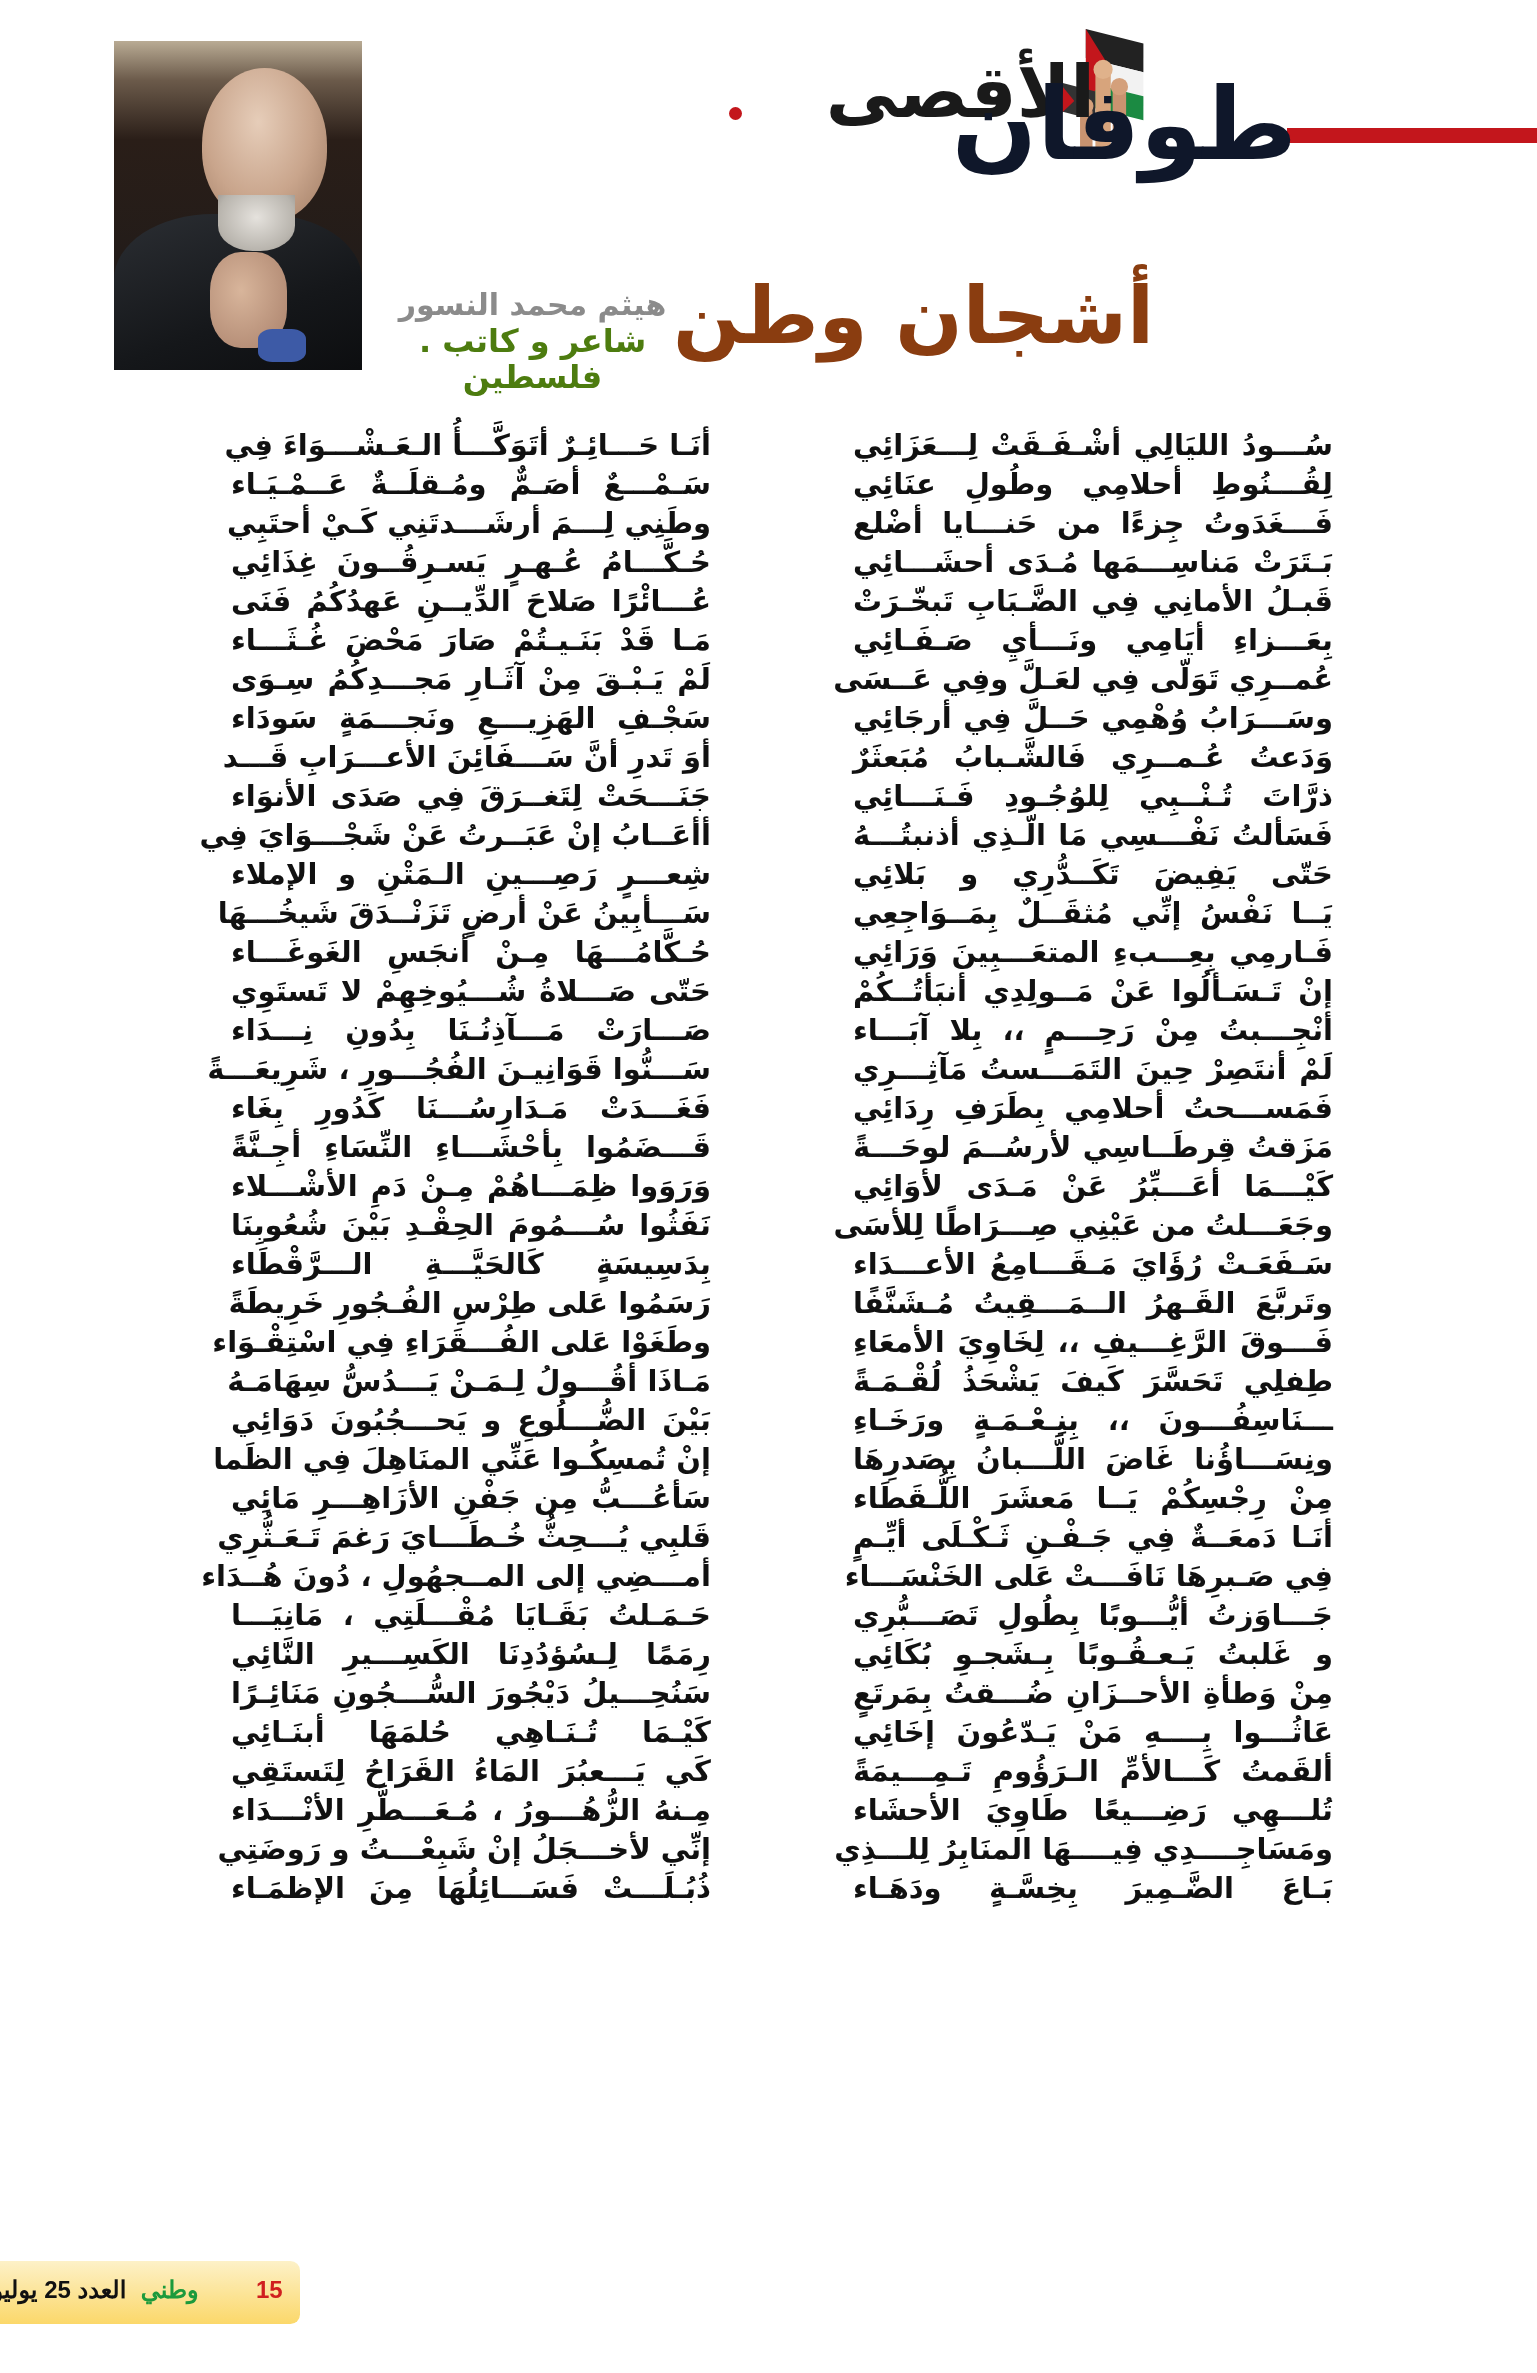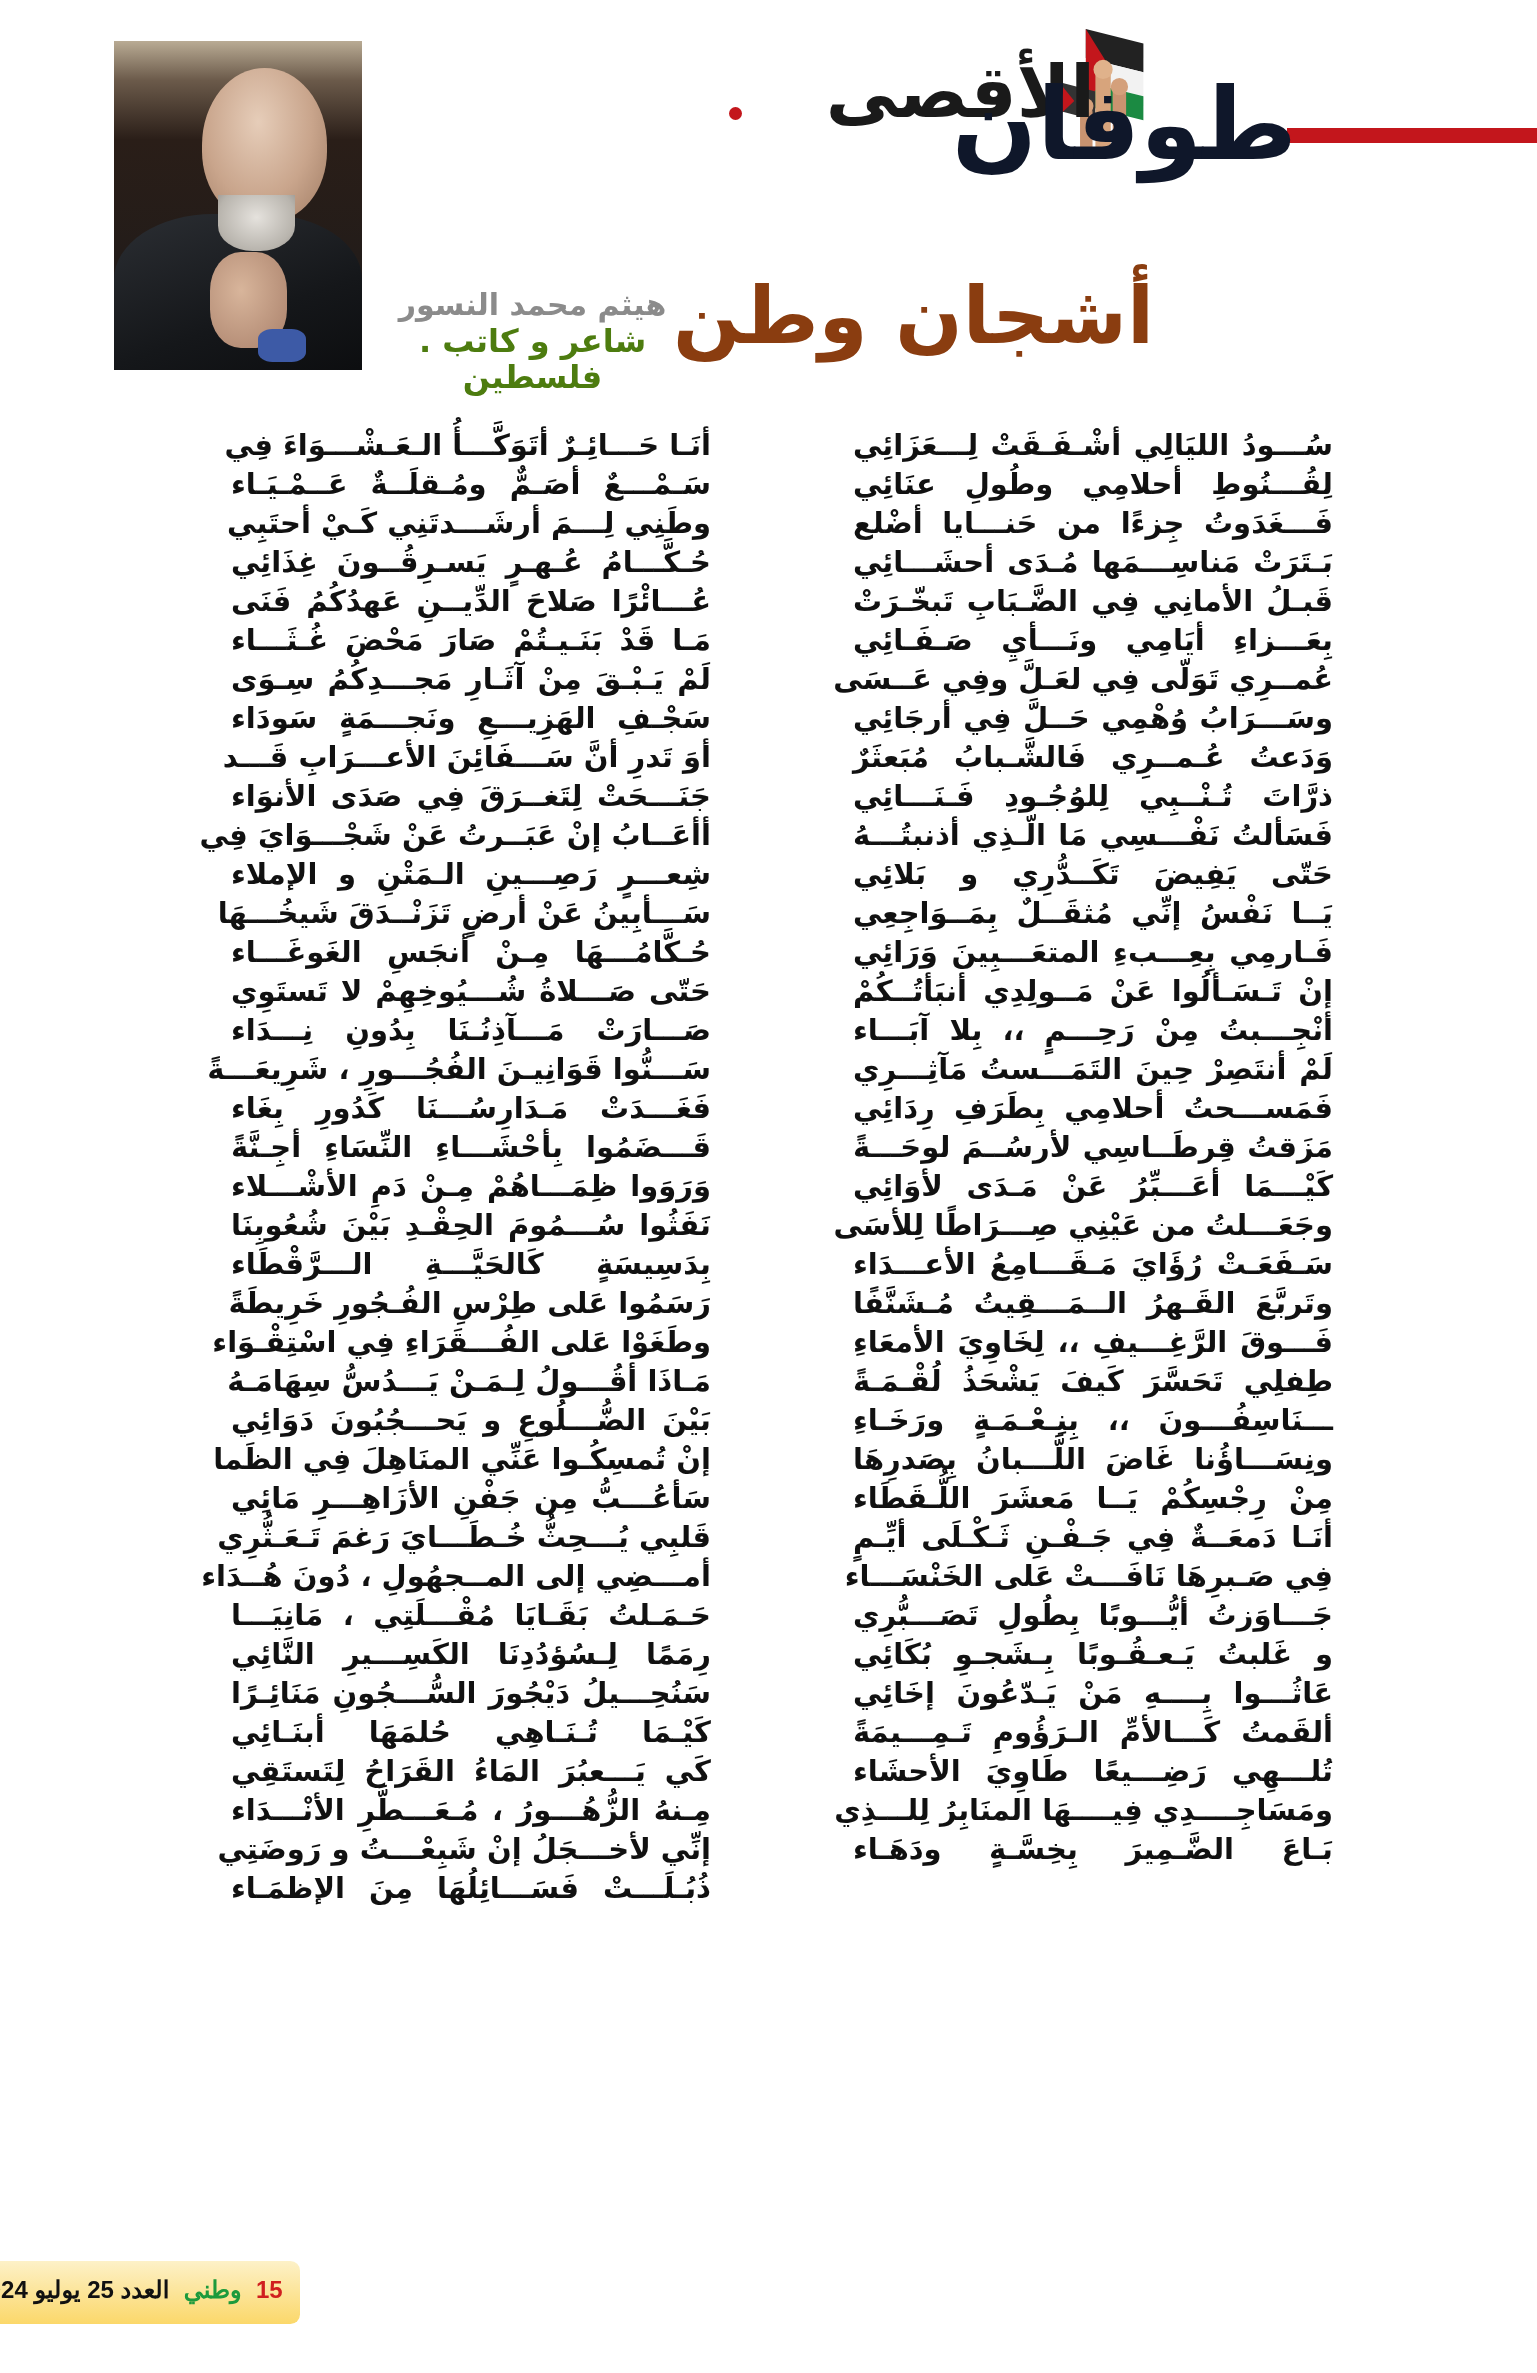--- a/index.html
+++ b/index.html
@@ -42,21 +42,21 @@
   .verse { display:block; font-family:"DejaVu Sans", sans-serif; font-weight:bold;
            font-size:29px; line-height:39px; height:39px; white-space:nowrap;
            text-align-last:justify; color:#111; }
 
   
   .footer { position:absolute; left:0; top:2261px; width:300px; height:63px; direction:rtl;
             border-radius:0 9.6px 9.6px 0;
             background:linear-gradient(180deg,#fdf1c8 0%,#fbd86a 100%); }
   .footer-inner { position:absolute; right:17.3px; top:15.4px; font-family:"Liberation Sans", sans-serif;
                   font-weight:bold; font-size:24px; white-space:nowrap; direction:rtl; }
-  .pg { color:#d01f1f; }
+  .pg { color:#d01f1f;margin-left:43px; }
   .wt { color:#1c9a3c; margin:0 7.7px; }
   .rest { color:#111; }
 </style>
 </head>
 <body>
 
 <div class="banner-line"></div>
 <div class="logo">
   <svg class="flag-art" viewBox="0 0 100 130">
     <polygon points="30,0 90,15 90,45 30,30" fill="#222"></polygon>
@@ -117,20 +117,21 @@
     <span class="verse">وتَربَّعَ القَـهرُ الــمَـــقِيتُ مُـشَنَّفًا</span>
     <span class="verse">فَـــوقَ الرَّغِـــيفِ ،، لِخَاوِيَ الأمعَاءِ</span>
     <span class="verse">طِفلِي تَحَسَّرَ كَيفَ يَشْحَذُ لُقْـمَـةً</span>
     <span class="verse">ـــنَاسِفُـــونَ ،، بِنِـعْـمَـةٍ ورَخَـاءِ</span>
     <span class="verse">ونِسَـــاؤُنا غَاضَ اللَّـــبانُ بِصَدرِهَا</span>
     <span class="verse">مِنْ رِجْسِكُمْ يَــا مَعشَرَ اللُّـقَطَاء</span>
     <span class="verse">أنَـا دَمعَــةٌ فِي جَـفْـنِ ثَـكْـلَى أيِّـمٍ</span>
     <span class="verse">فِي صَـبرِهَا نَافَـــتْ عَلى الخَنْسَـــاء</span>
     <span class="verse">جَـــاوَزتُ أيُّـــوبًا بِطُولِ تَصَـــبُّرِي</span>
     <span class="verse">و غَلبتُ يَـعـقُـوبًا بِـشَجـوِ بُكَائِي</span>
+    <span class="verse">مِنْ وَطأةِ الأحــزَانِ ضُـــقتُ بِمَرتَعٍ</span>
     <span class="verse">عَاثُـــوا بِــــهِ مَنْ يَـدّعُونَ إخَائِي</span>
     <span class="verse">ألقَمتُ كَـــالأمِّ الـرَؤُومِ تَـمِـــيمَةً</span>
     <span class="verse">تُلـــهِي رَضِـــيعًا طَاوِيَ الأحشَاء</span>
     <span class="verse">ومَسَاجِــــدِي فِيــــهَا المنَابِرُ لِلـــذِي</span>
     <span class="verse">بَـاعَ الضَّـمِيرَ بِخِسَّـةٍ ودَهَـاء</span>
   </div>
 
 <div class="col col-left" id="col-left">
     <span class="verse">أنَـا حَـــائِـرٌ أتَوَكَّـــأُ الـعَـشْـــوَاءَ فِي</span>
     <span class="verse">سَـمْـــعٌ أصَـمٌّ ومُـقلَــةٌ عَــمْـيَـاء</span>

